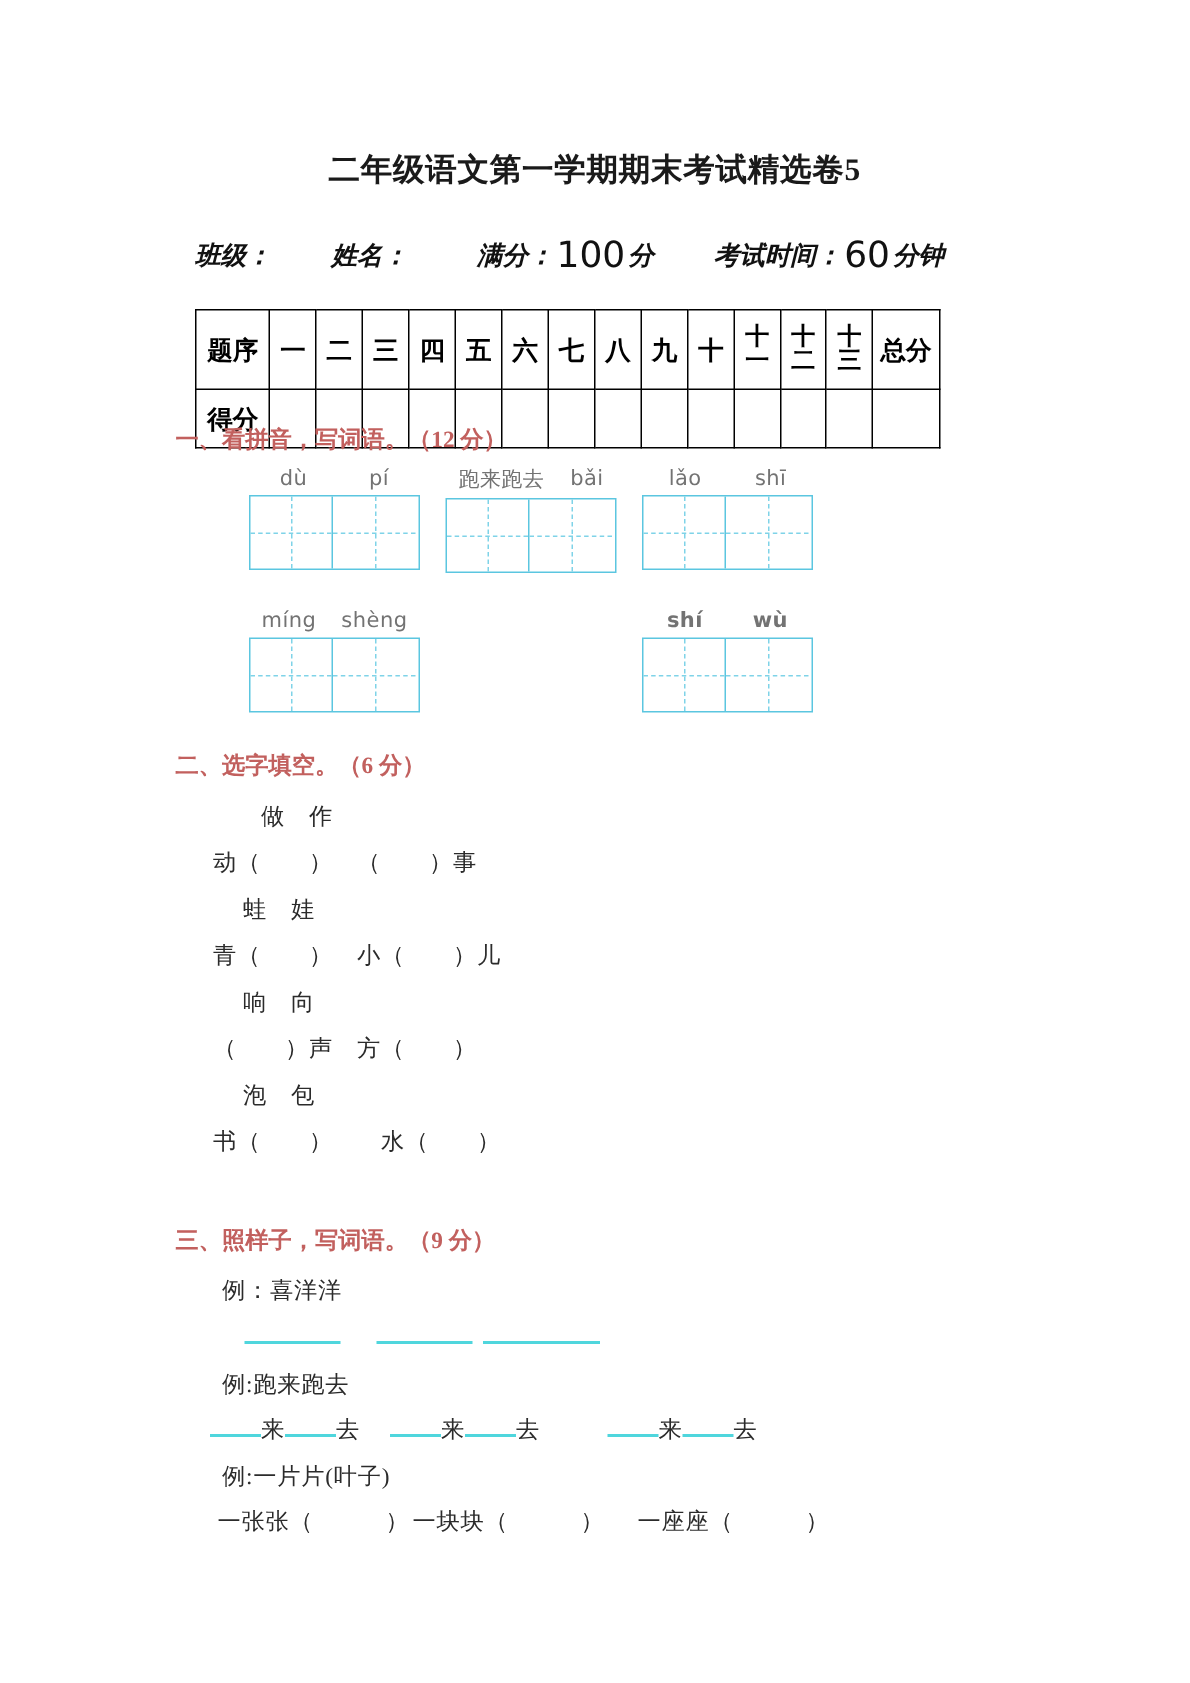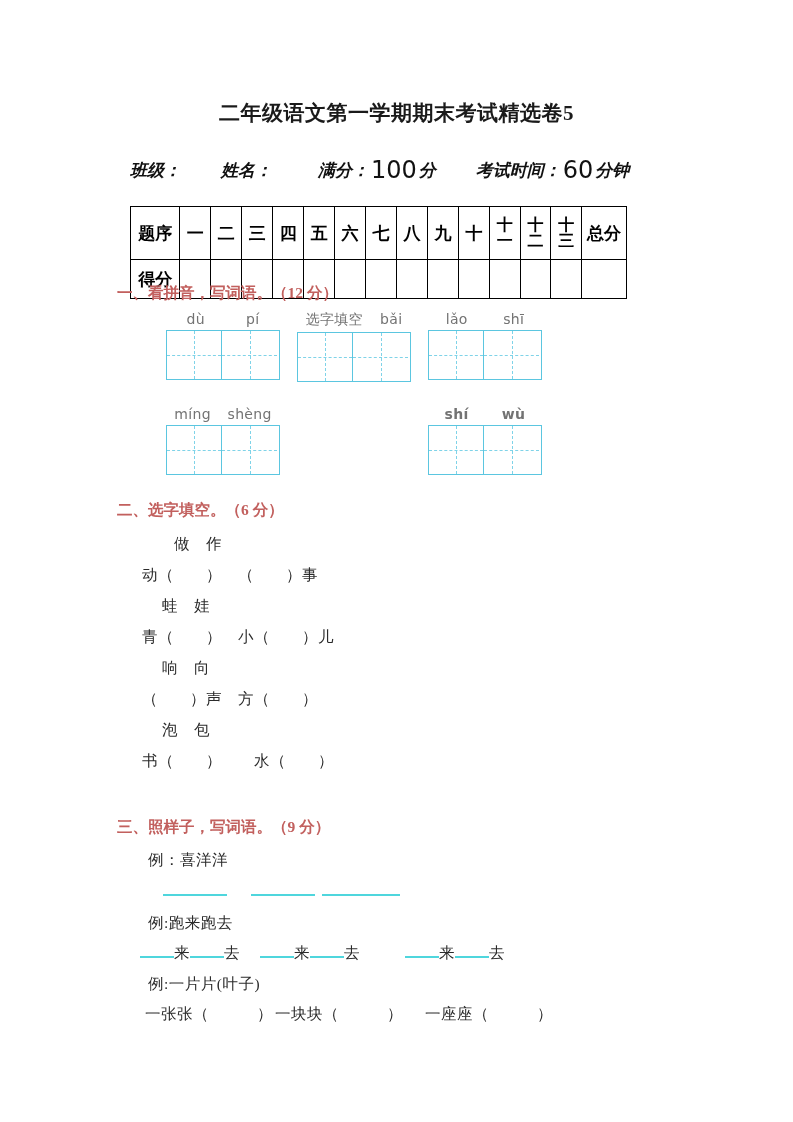--- a/index.html
+++ b/index.html
@@ -255,21 +255,21 @@
       <span>pí</span>
     </div>
     <div class="tianzige">
       <div class="tz-cell"></div>
       <div class="tz-cell"></div>
     </div>
   </div>
 
   <div class="pinyin-group" style="left:297px; top:311px; width:114px;">
     <div class="pinyin-row">
-      <span>选字填空</span>
+      <span>跑来跑去</span>
       <span>bǎi</span>
     </div>
     <div class="tianzige">
       <div class="tz-cell"></div>
       <div class="tz-cell"></div>
     </div>
   </div>
 
   <div class="pinyin-group" style="left:428px; top:311px; width:114px;">
     <div class="pinyin-row">

